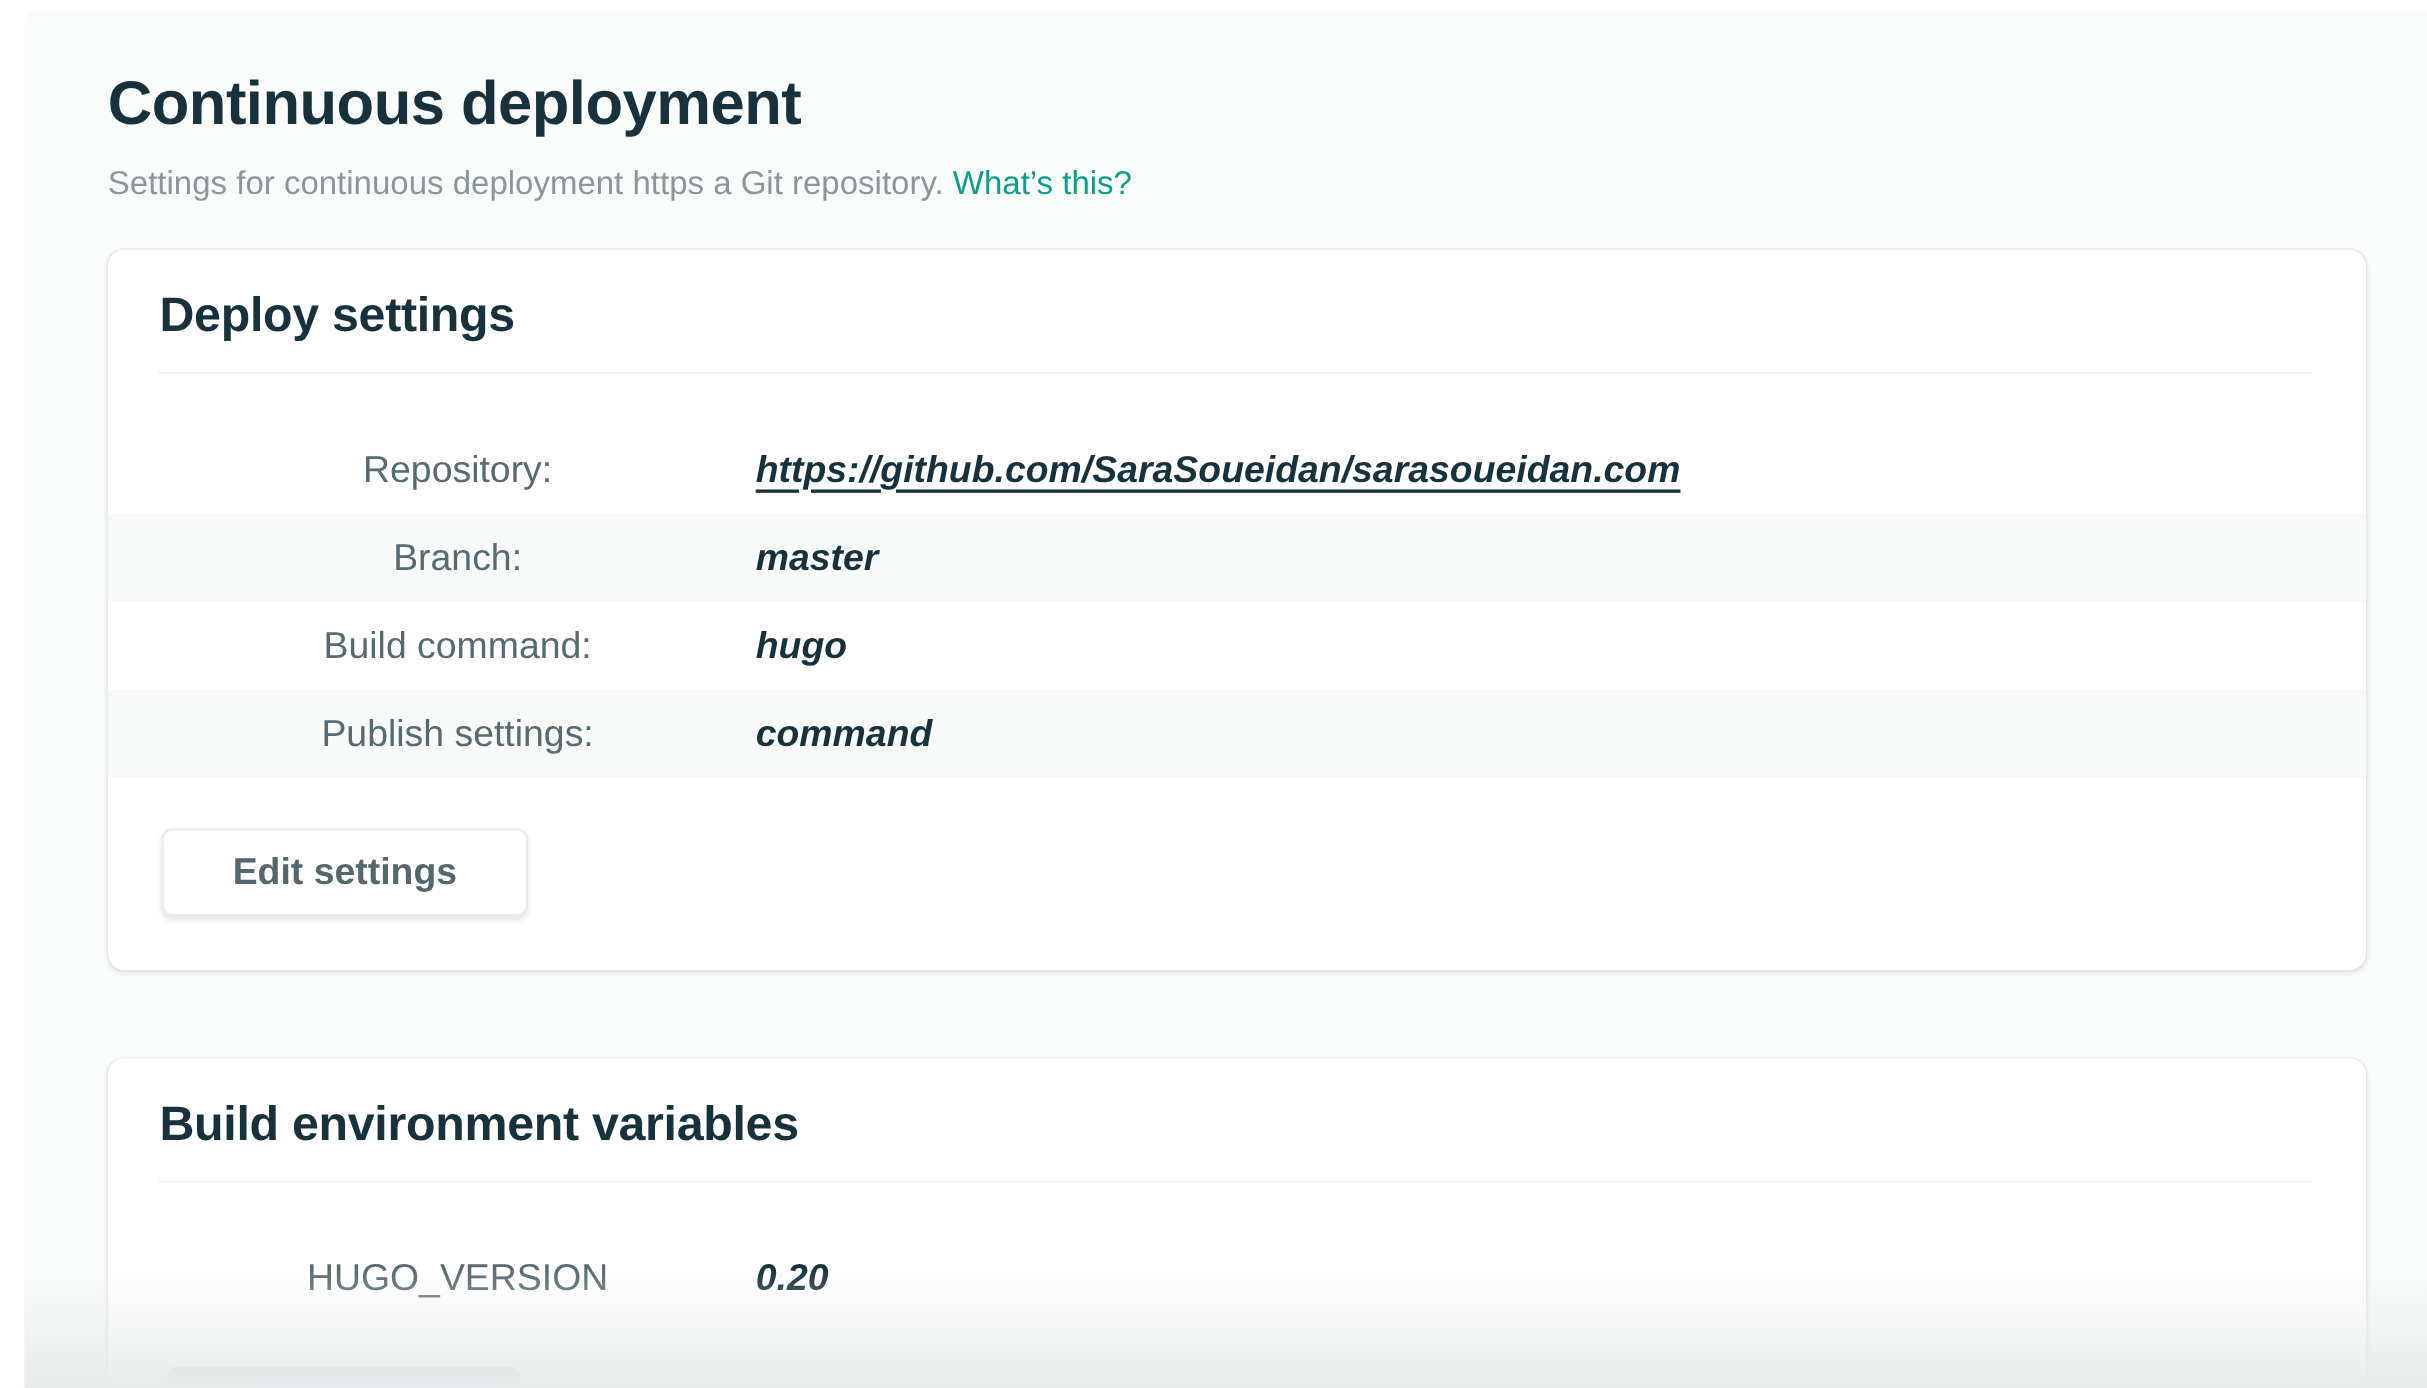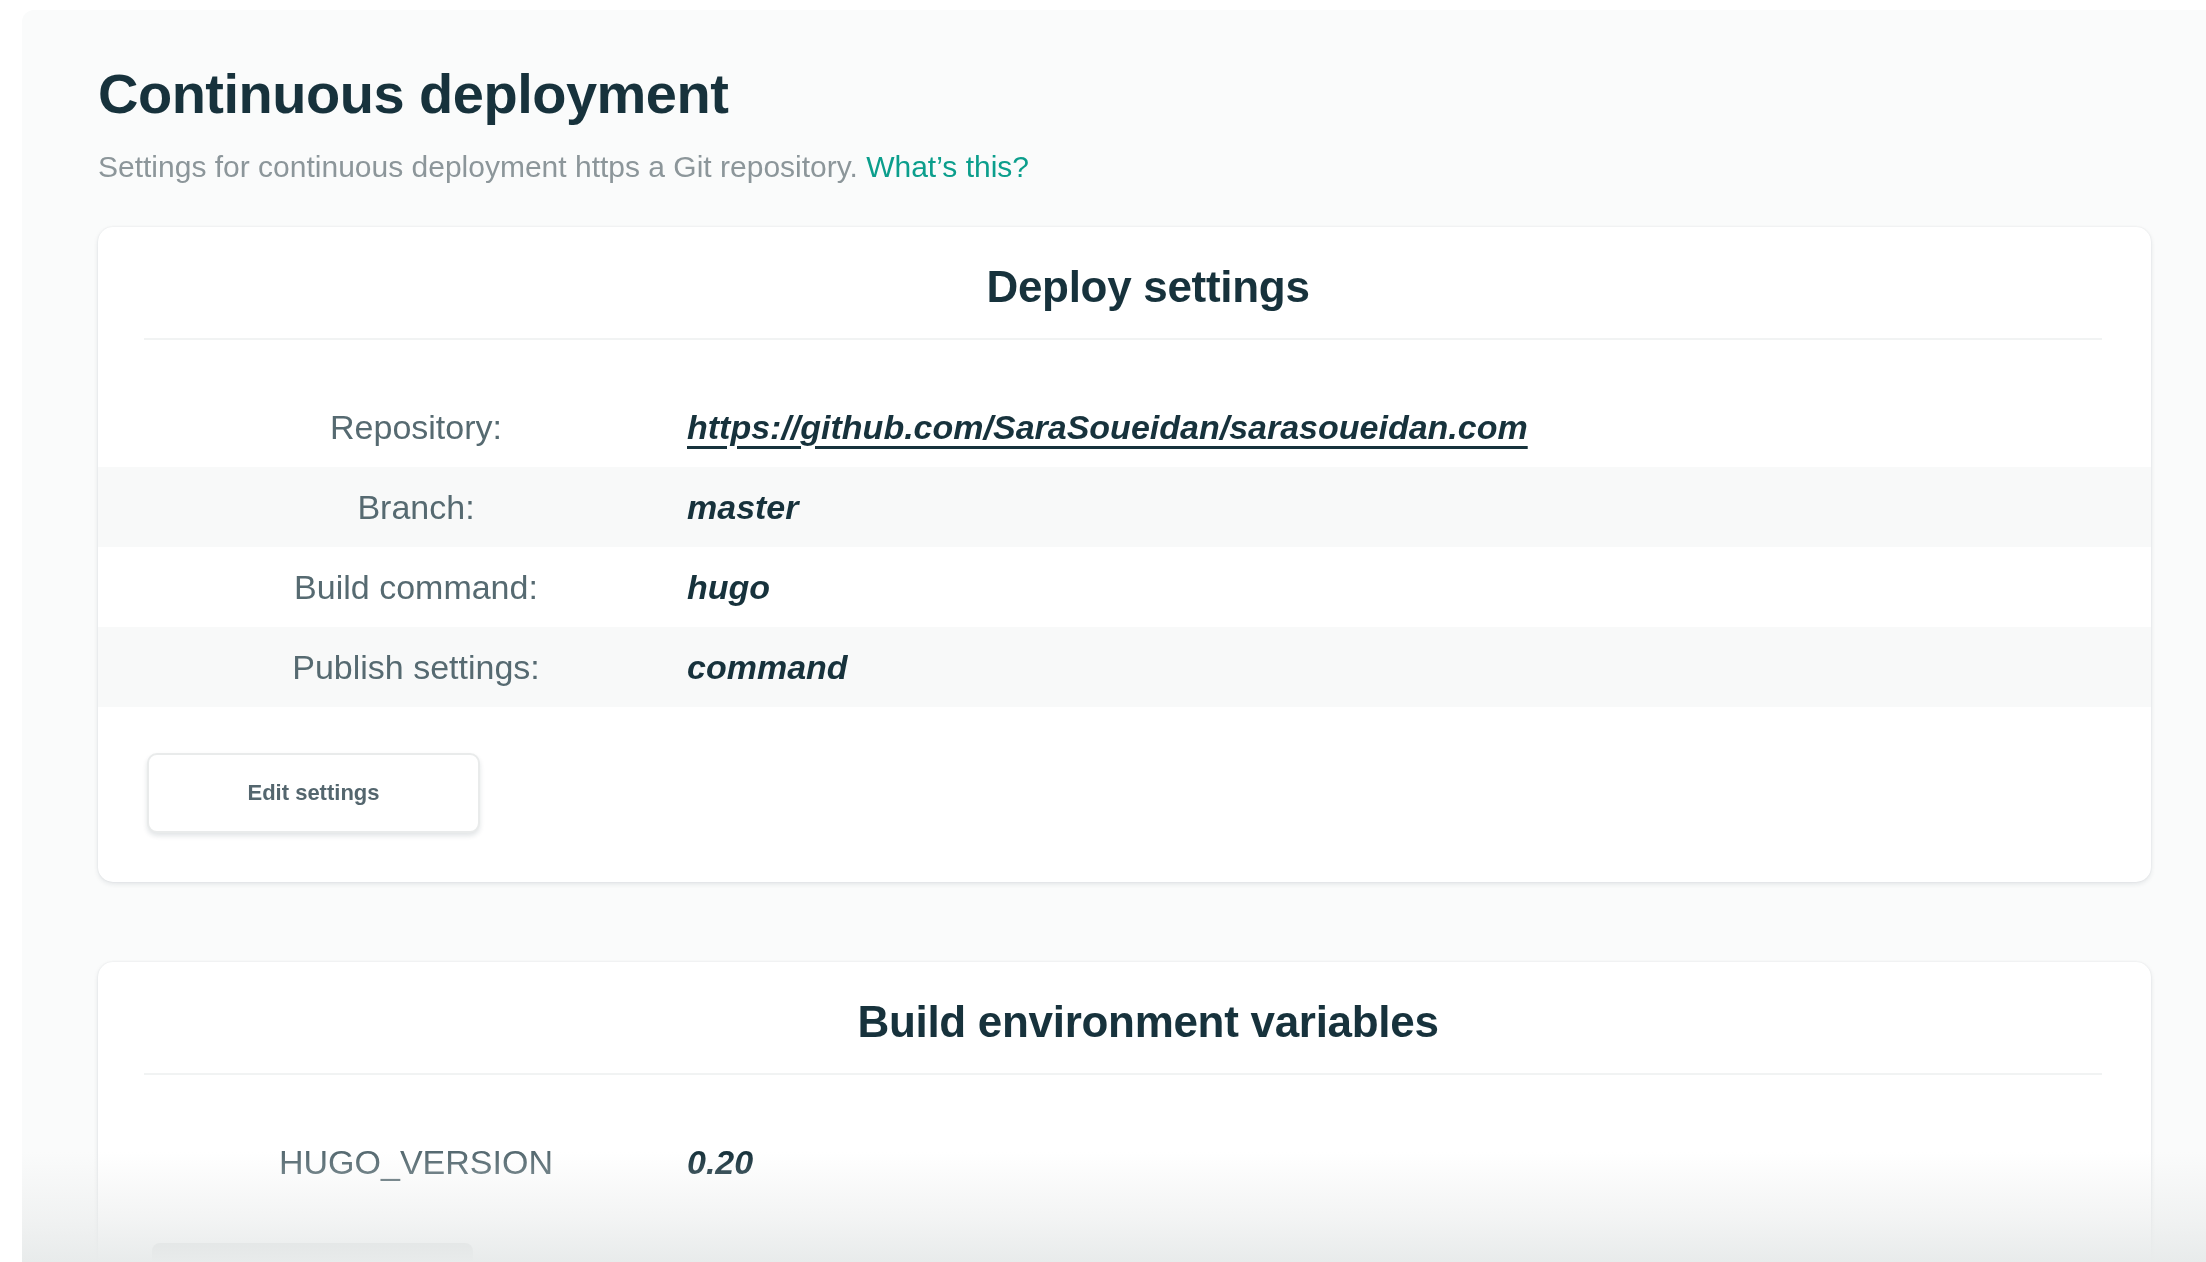--- a/index.html
+++ b/index.html
@@ -58,21 +58,20 @@
     min-height: 320px;
   }
   .card-heading {
     margin: 0;
     padding: 34px 0 0 47px;
     font-size: 44px;
     line-height: 52px;
     font-weight: 700;
     letter-spacing: -0.3px;
     color: #17323c;
-    text-align: center;
   }
   .card-divider {
     height: 2px;
     background: #f1f3f3;
     margin: 25px 49px 0 46px;
   }
   .rows {
     margin-top: 47px;
     text-align: center;
   }
@@ -107,21 +106,21 @@
   .edit-btn {
     display: block;
     margin: 46px 12px 0 49px;
     width: 333px;
     height: 80px;
     background: #ffffff;
     border: 2px solid #e9ebeb;
     border-radius: 10px;
     box-shadow: 0 3px 5px rgba(19,43,55,0.12);
     font-family: "Liberation Sans", "DejaVu Sans", sans-serif;
-    font-size: 22px;
+    font-size: 34px;
     font-weight: 700;
     color: #54666e;
     cursor: pointer;
   }
   .env-input-stub {
     margin: 41px 0 0 54px;
     width: 321px;
     height: 34px;
     background: #d4d7d7;
     border-radius: 8px 8px 0 0;

